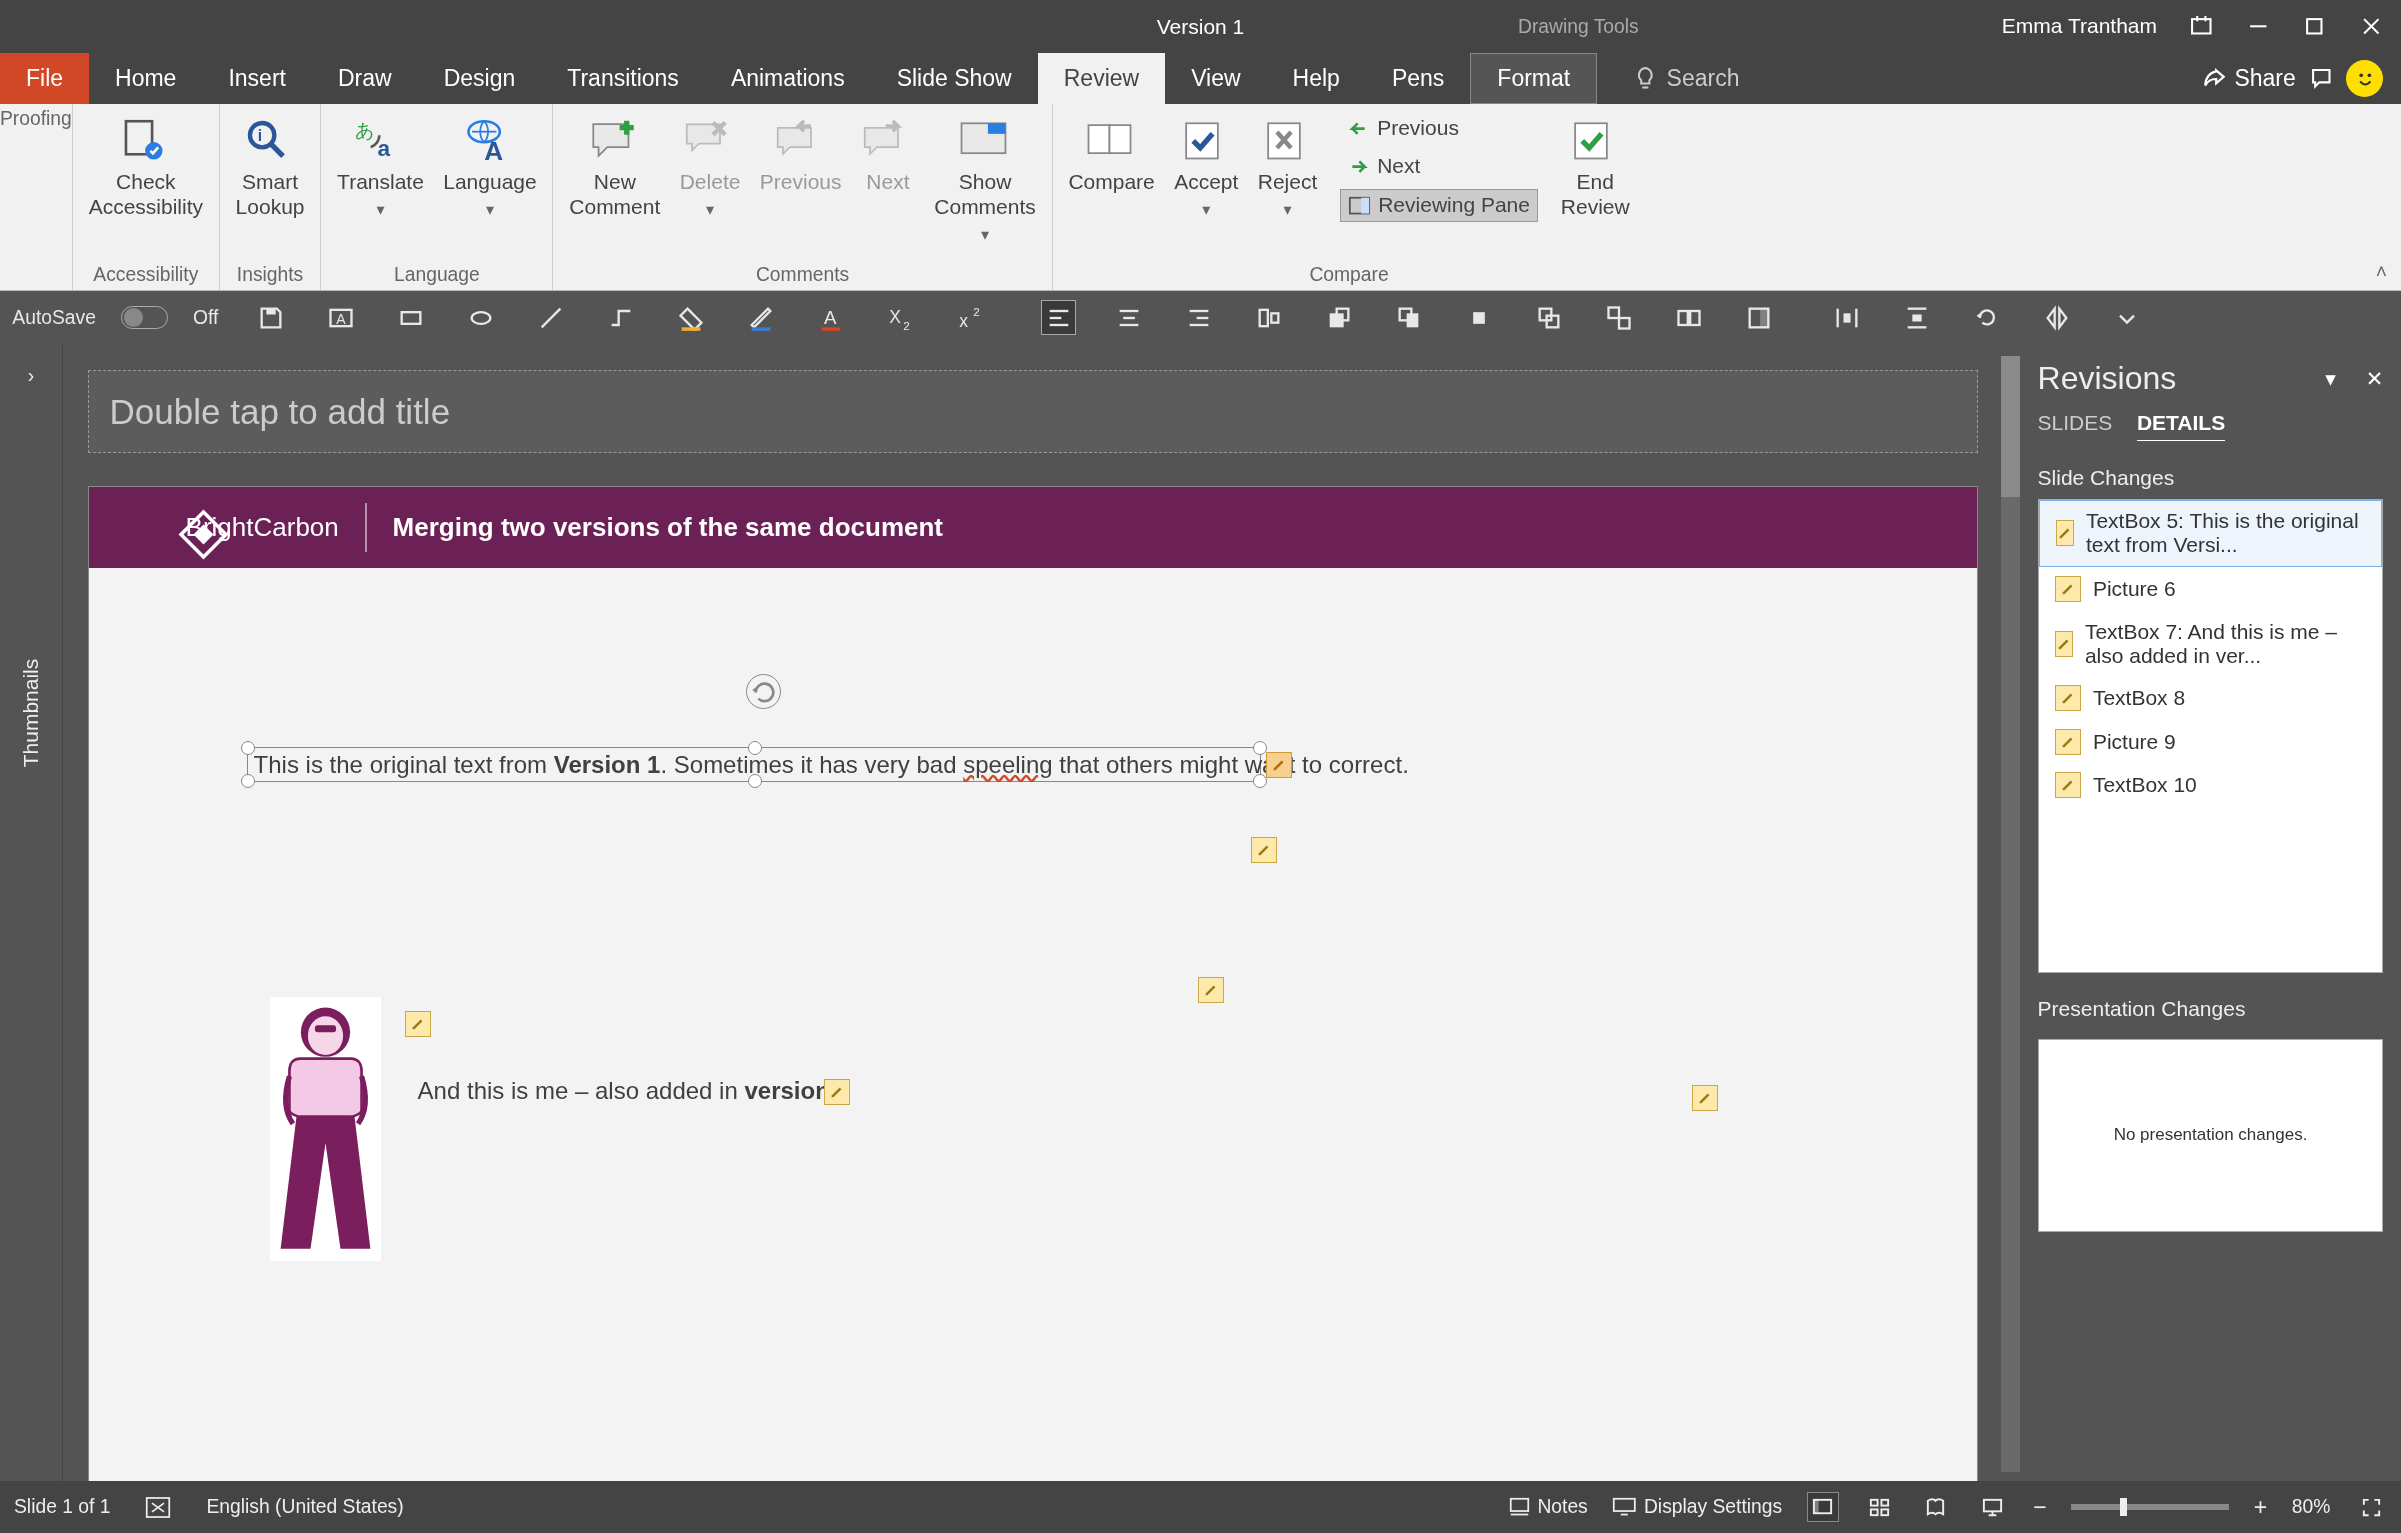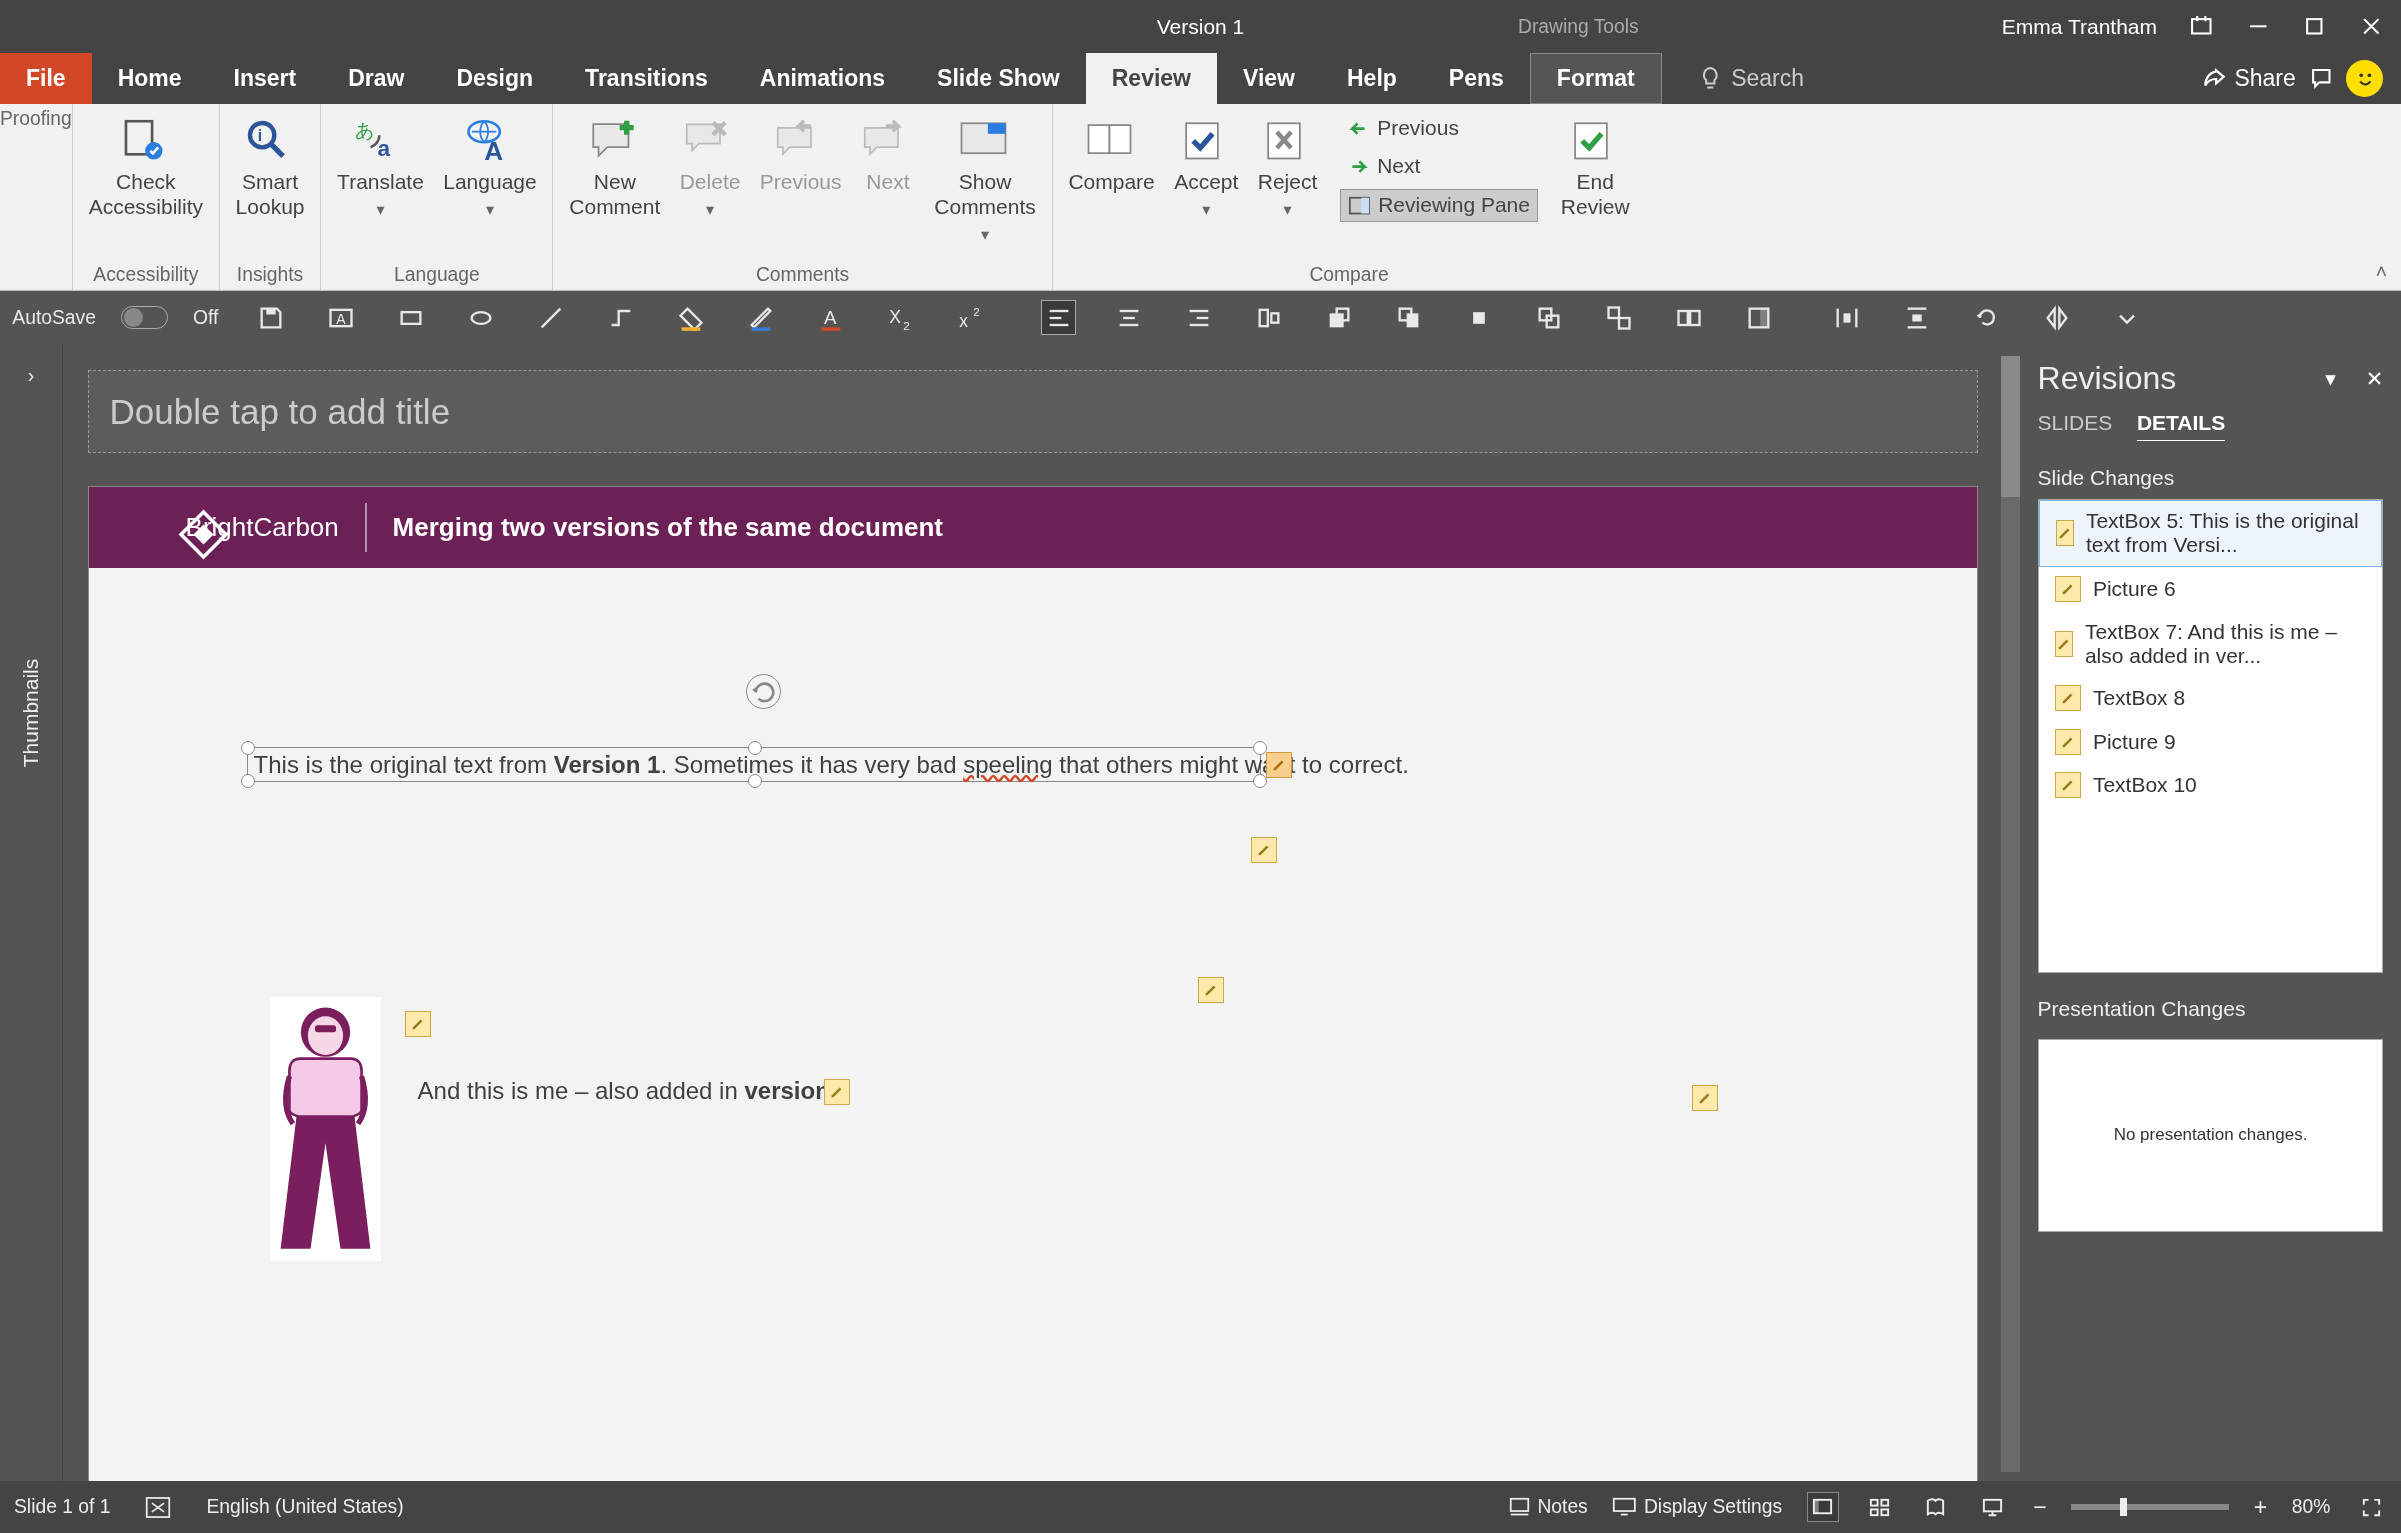--- a/index.html
+++ b/index.html
@@ -2,27 +2,27 @@
 <html style="font-size:14px"><head>
 <meta charset="utf-8">
 <style>
 * { margin:0; padding:0; box-sizing:border-box; font-family:"Segoe UI",Arial,sans-serif; }
 html,body { width:2401px; height:1533px; background:#444; overflow:hidden; }
 
 
 .title-bar { height:53px; background:#444; color:#fff; font-size:21px; display:flex; align-items:center; position:relative; }
 .title-bar .title-center { position:absolute; left:50%; transform:translateX(-50%); }
 .title-bar .tools-label { position:absolute; left:1518px; color:#aaa; font-size:19.3px; }
-.title-bar .right-cluster { position:absolute; right:17.6px; display:flex; align-items:center; gap:32px; }
+.title-bar .right-cluster { position:absolute; right:17.6px; display:flex; align-items:flex-start; gap:32px; }
 .title-bar .user-name { font-size:21px; color:#fff; }
 .win-btn { width:24.6px; height:24.6px; display:inline-flex; align-items:center; justify-content:center; color:#fff; cursor:pointer; }
 
 
 .menu-tabs { height:51px; background:#444; display:flex; align-items:stretch; font-size:23px; color:#fff; }
-.menu-tab { padding:0 26px; display:flex; align-items:center; cursor:pointer;font-weight:bold; }
+.menu-tab { padding:0 26px; display:flex; align-items:center; cursor:pointer; }
 .menu-tab.file { background:#d24726; }
 .menu-tab.active { background:#f1f1f1; color:#444; }
 .menu-tab.format { background:#555; border:0.9px solid #888; }
 .menu-search { display:flex; align-items:center; padding:0 36px; gap:8.8px; }
 .menu-search svg { width:24.6px; height:24.6px; }
 .menu-search span { color:#ccc; font-size:23px; }
 .share-cluster { position:absolute; right:17.6px; display:flex; align-items:center; gap:13px; height:51px; }
 .share-btn { display:flex; align-items:center; gap:7px; color:#fff; font-size:23px; }
 .smiley { width:37px; height:37px; background:#ffdf00; border-radius:50%; display:flex; align-items:center; justify-content:center; font-size:26px; }
 

